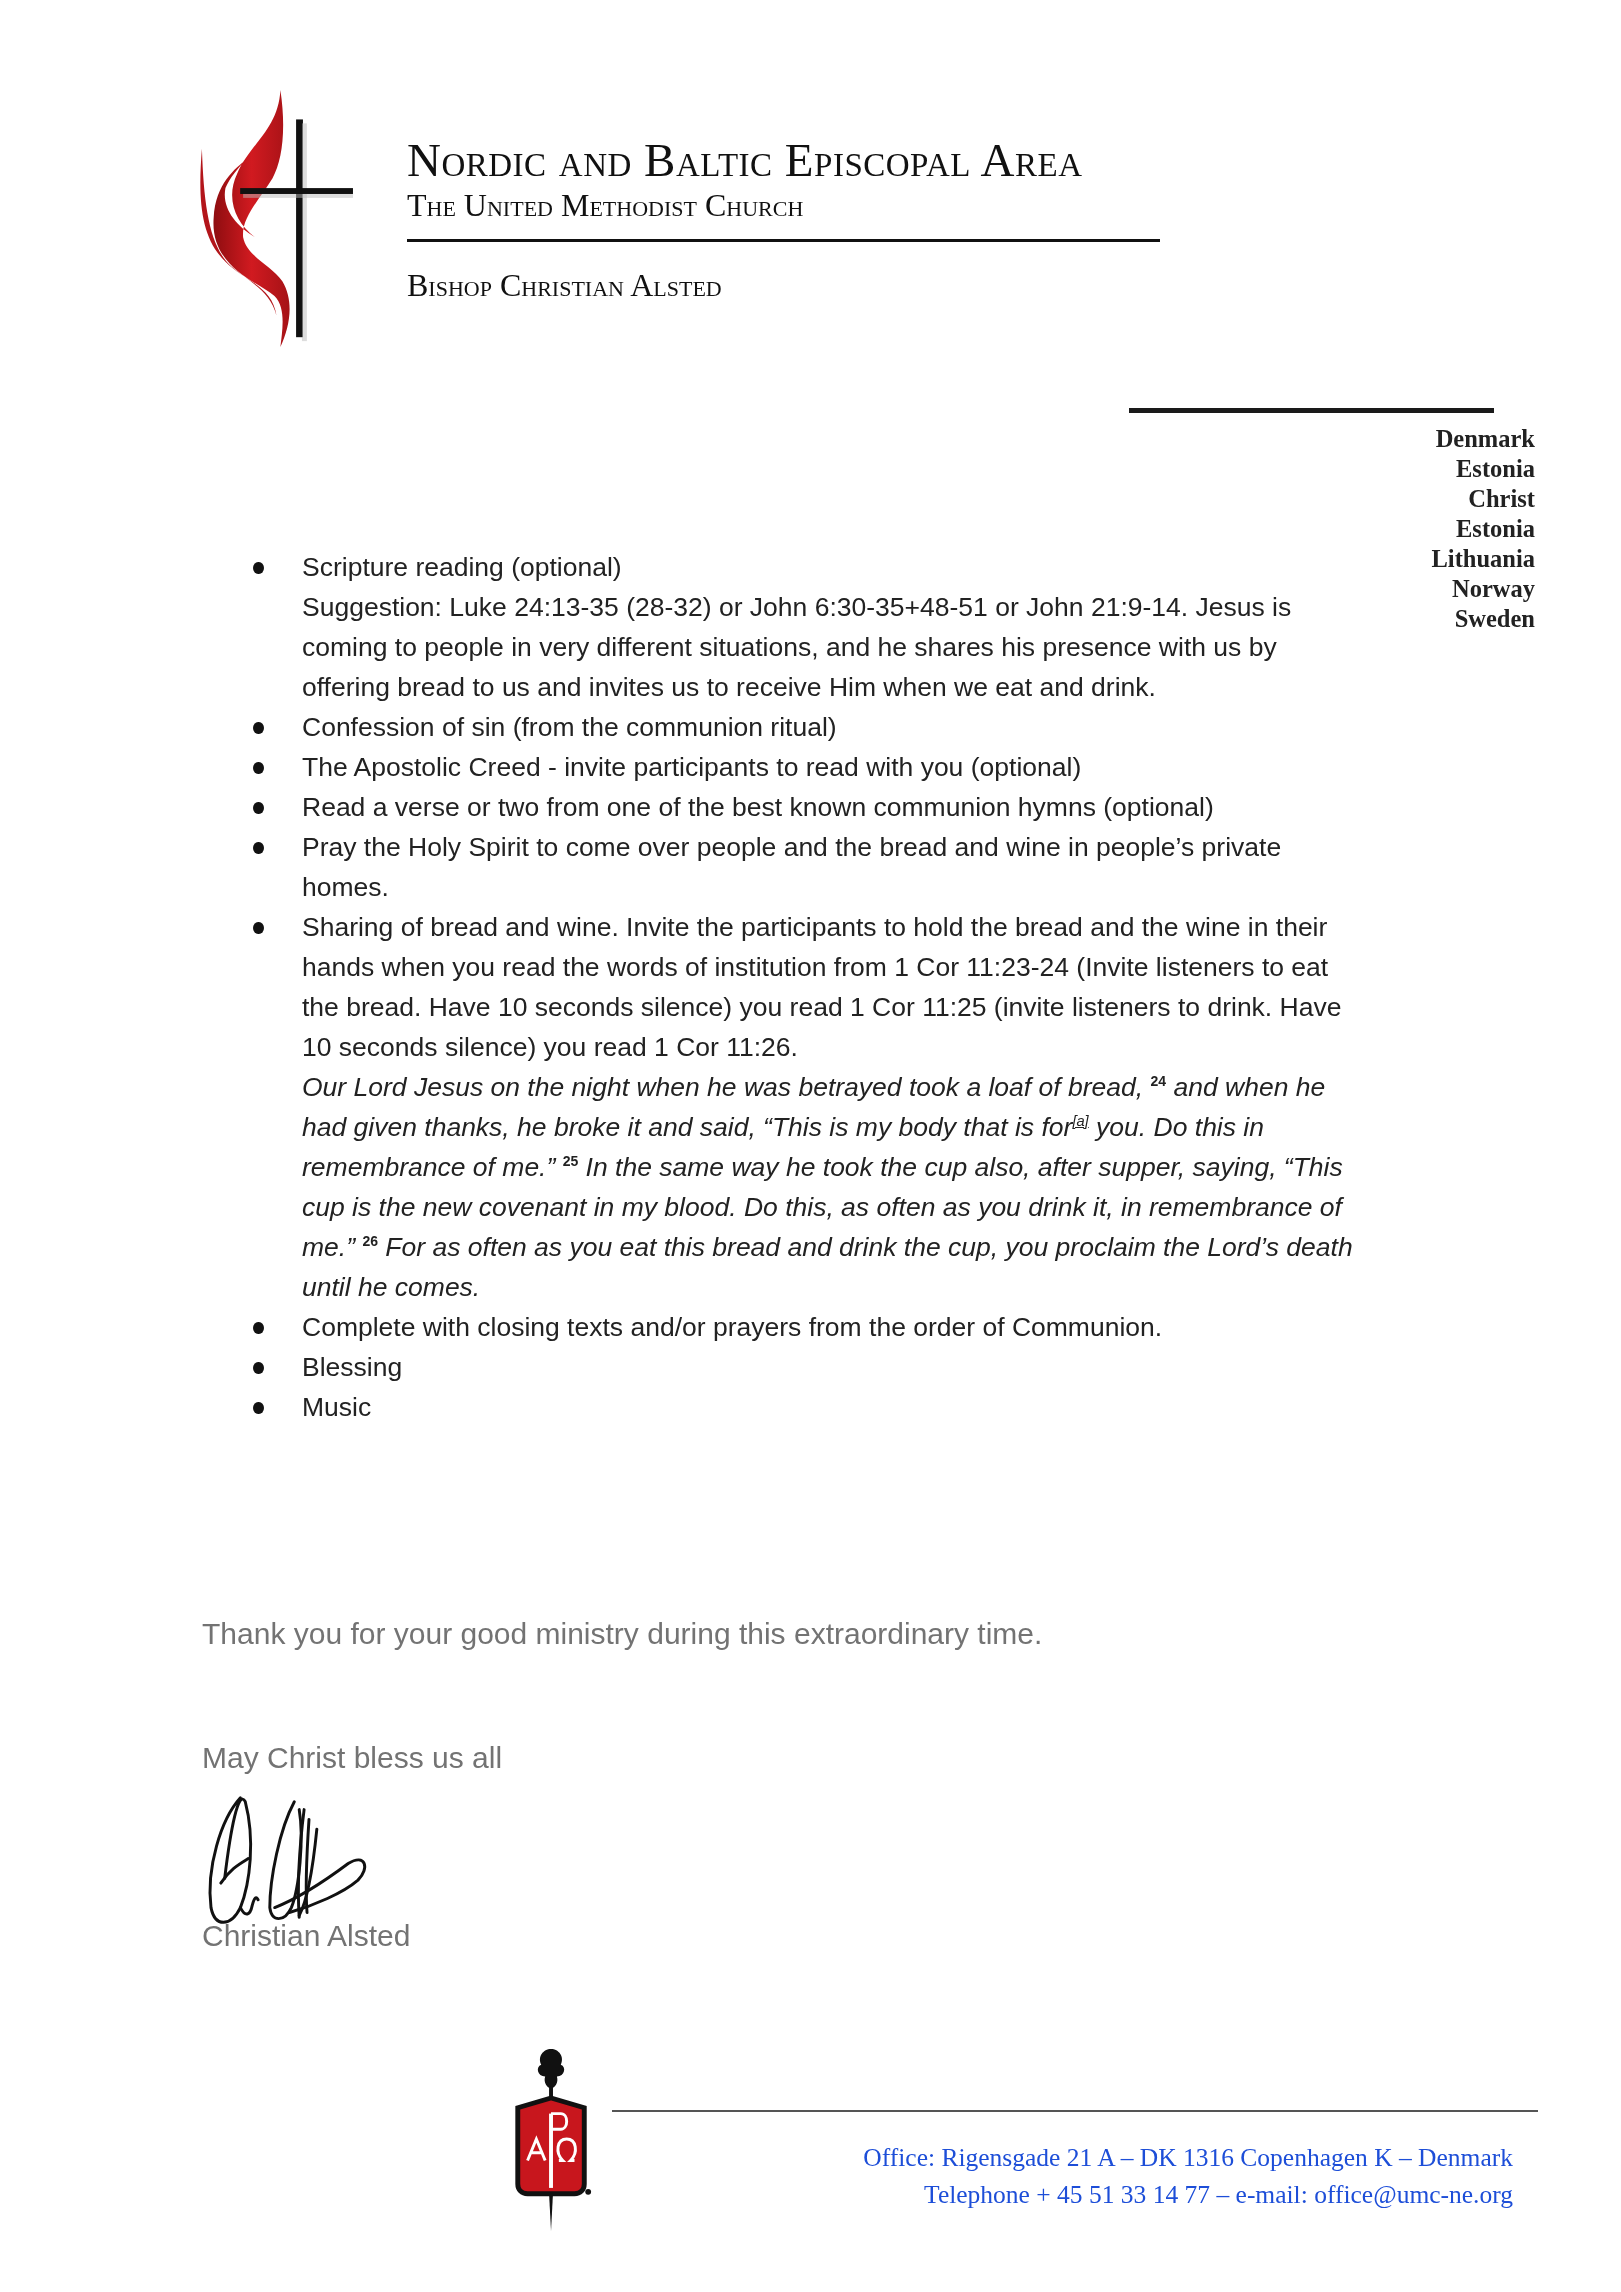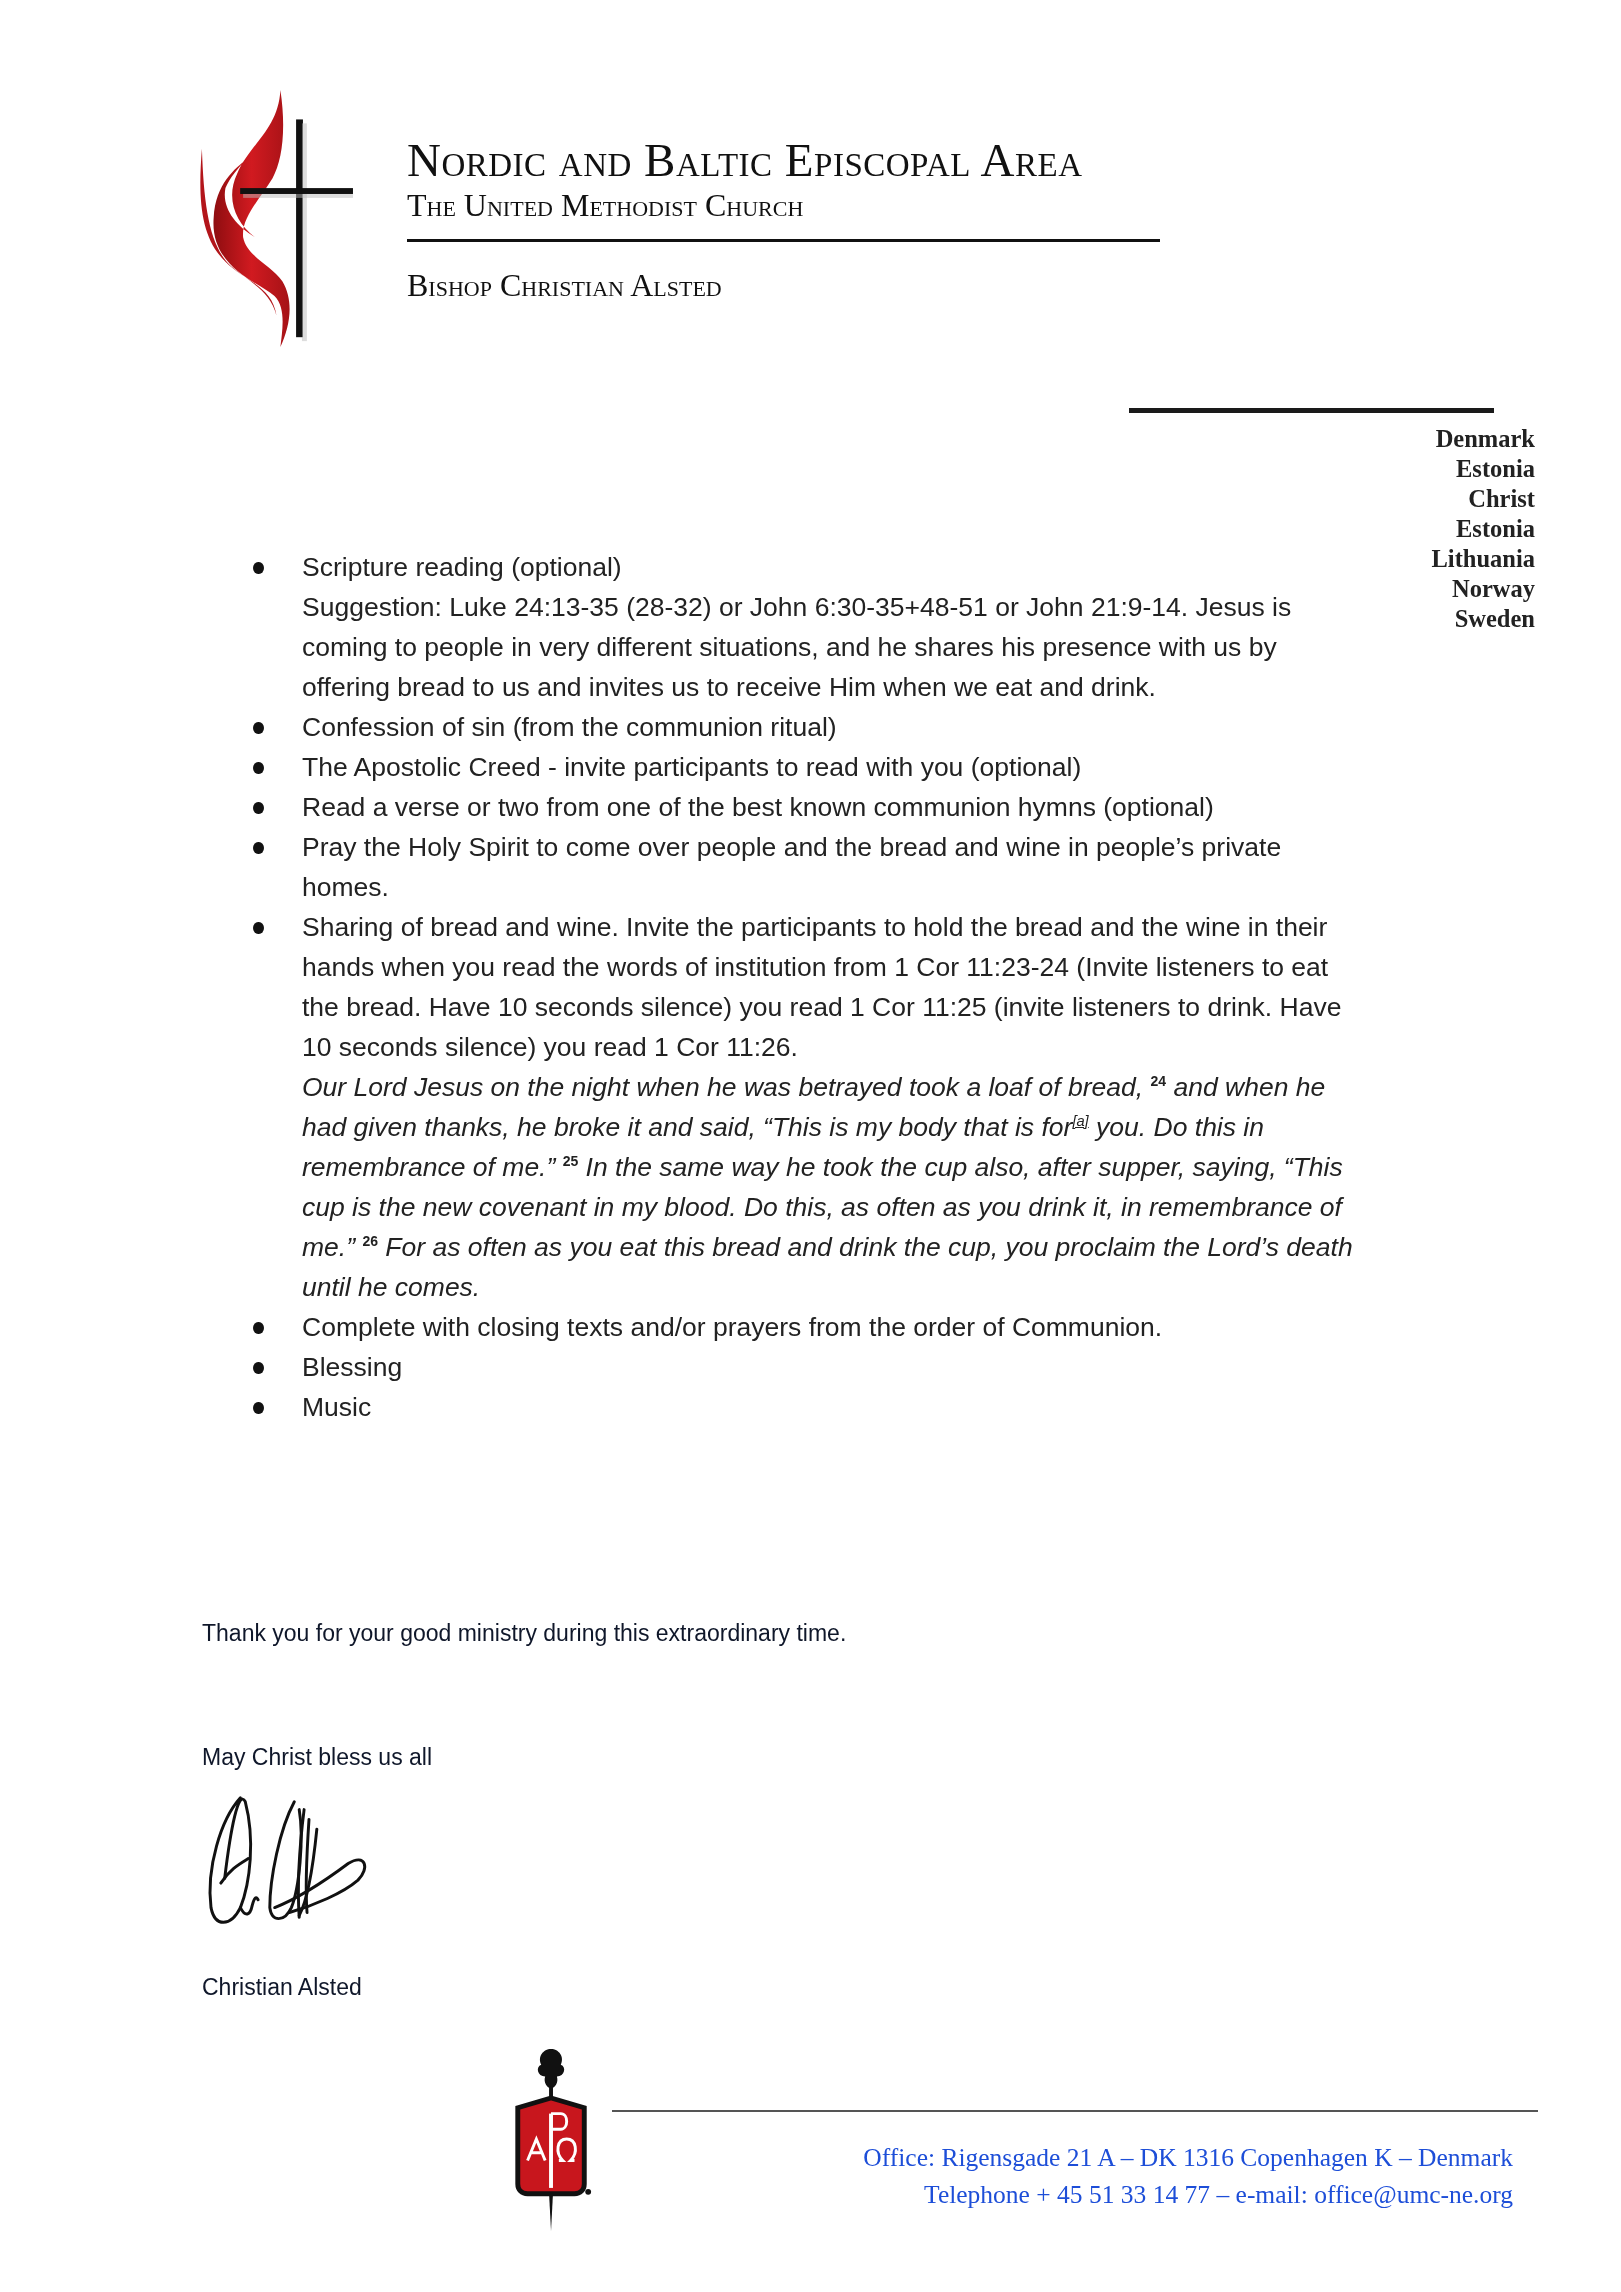--- a/index.html
+++ b/index.html
@@ -17,21 +17,21 @@
   .countries { position:absolute; right:86px; top:424px; text-align:right; font-size:24.5px; font-weight:bold; line-height:30px; color:#222; }
   .countries div { white-space:nowrap; }
 
   .body-list { position:absolute; left:247px; top:547px; width:1108px; margin:0; padding:0; list-style:none; font-size:26.5px; line-height:40px; color:#222; }
   .body-list li { position:relative; padding-left:55px; }
   .bullet { position:absolute; left:5.9px; top:14.7px; width:10.8px; height:12.7px; border-radius:50%; background:#111; }
   .italic { font-style:italic; }
   sup.vnum { font-weight:bold; font-style:normal; font-size:14px; line-height:0; }
   sup.fn { font-size:14.7px; line-height:0; text-decoration:underline; }
 
-  .para { position:absolute; left:202px; font-size:23px; line-height:33px; color:#0f172a; white-space:nowrap; }
+  .para { position:absolute; left:202px; font-size:30px; line-height:33px; color:#737373; white-space:nowrap; }
   #signature { position:absolute; left:201px; top:1790px; width:216px; height:147px; }
 
   #logo-shield { position:absolute; left:508px; top:2047px; width:88px; height:186px; }
   .foot-rule { position:absolute; left:612px; top:2110px; width:926px; height:2px; background:#555; }
   .foot-addr { position:absolute; right:108px; text-align:right; font-size:25.5px; line-height:1; white-space:nowrap; color:#1d4ed8; }
 </style>
 </head>
 <body>
 
 <svg id="logo-flame" viewBox="0 0 160 262">
@@ -115,21 +115,21 @@
     <path d="M40 8 C20 30 5 80 10 120 C14 140 30 140 40 120 C50 95 55 50 45 12 C38 -2 30 40 24 90"></path>
     <path d="M20 95 C30 80 40 75 48 70"></path>
     <path d="M40 120 C45 130 50 128 52 118 C54 110 56 108 58 112"></path>
     <path d="M95 12 C80 40 70 90 70 120 C72 135 85 135 92 120 C100 100 105 50 100 20"></path>
     <path d="M105 20 C100 60 98 100 100 130"></path>
     <path d="M110 30 C108 60 106 100 108 125"></path>
     <path d="M118 40 C115 70 110 110 100 128"></path>
     <path d="M75 120 C100 110 130 90 150 75 C168 64 172 80 160 92 C145 105 115 118 90 125"></path>
   </g>
 </svg>
-<div class="para sans" style="top:1971px;">Christian Alsted</div>
+<div class="para sans" style="top:1919px;">Christian Alsted</div>
 
 <svg id="logo-shield" viewBox="0 0 90 190">
   <path d="M44 2 C36 2 30 10 34 18 C28 20 30 30 38 30 C36 36 40 42 44 42 C48 42 52 36 50 30 C58 30 60 20 54 18 C58 10 52 2 44 2 Z" fill="#111"></path>
   <rect x="42" y="40" width="4" height="14" fill="#111"></rect>
   <path d="M10 62 L44 52 L78 62 L78 140 C78 146 74 150 68 150 L20 150 C14 150 10 146 10 140 Z" fill="#c8161d" stroke="#111" stroke-width="5"></path>
   <rect x="42" y="68" width="4" height="76" fill="#fff"></rect>
   <path d="M44 68 L54 68 C62 68 62 84 54 84 L44 84" fill="none" stroke="#fff" stroke-width="3"></path>
   <path d="M20 116 L29 94 L38 116 M23 108 L35 108" fill="none" stroke="#fff" stroke-width="3"></path>
   <path d="M52 116 L56 116 C48 108 50 94 60 94 C70 94 72 108 64 116 L68 116" fill="none" stroke="#fff" stroke-width="3"></path>
   <path d="M42 150 L44 188 L46 150 Z" fill="#111"></path>

